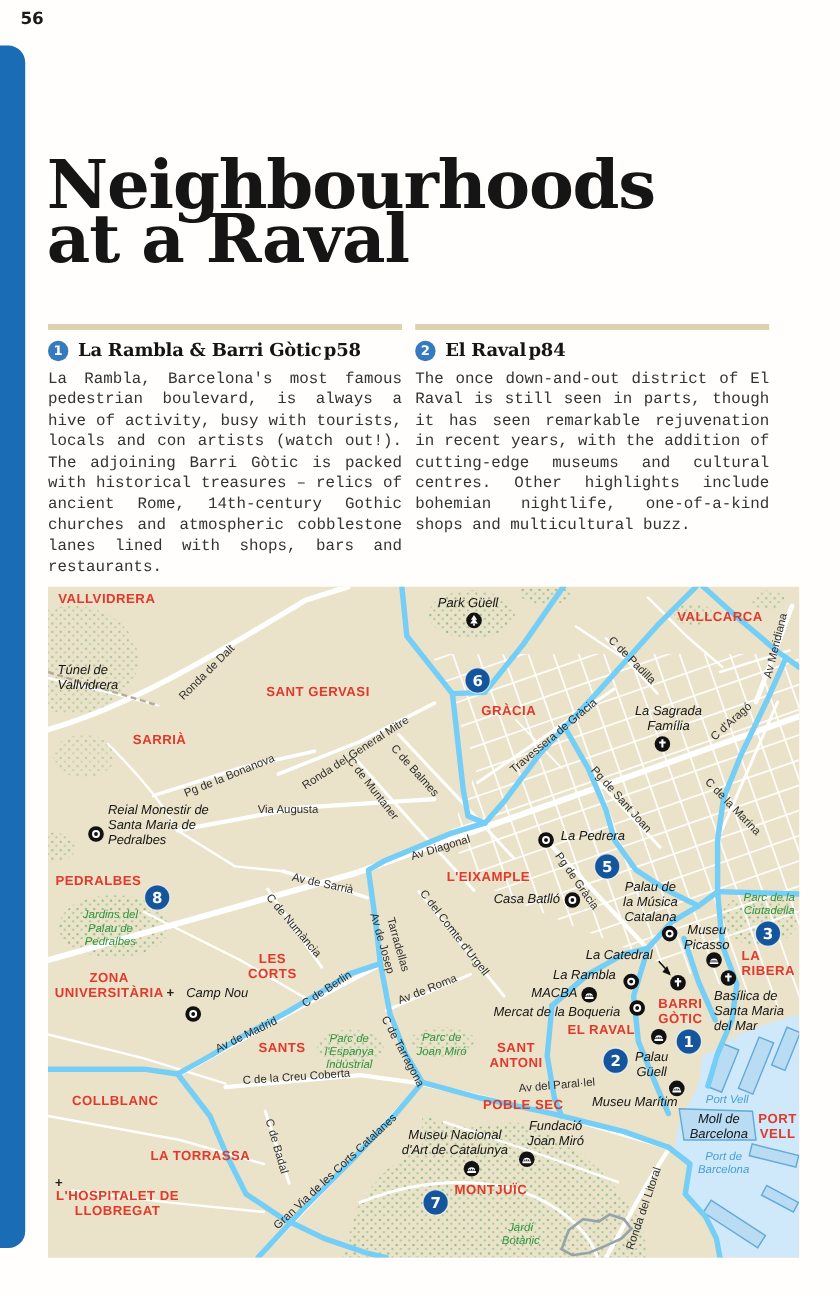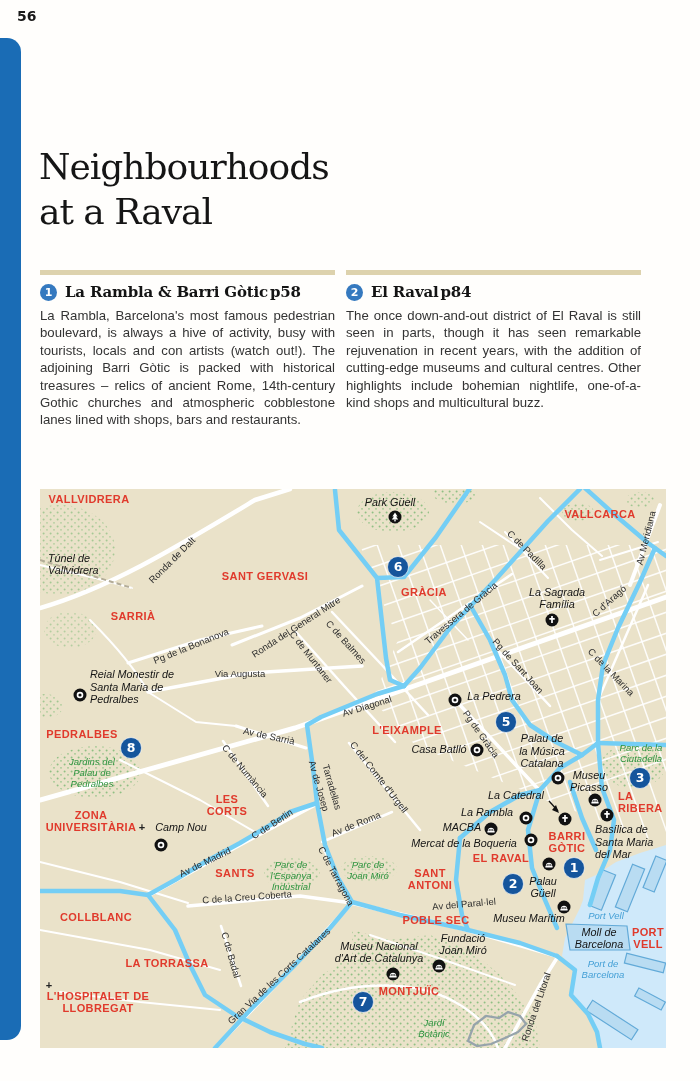--- a/index.html
+++ b/index.html
@@ -1,32 +1,32 @@
 <!DOCTYPE html>
 <html><head>
 <meta charset="utf-8">
 <style>
   html,body{margin:0;padding:0;background:#ffffff;}
   #page{position:relative;width:700px;height:1081px;background:#fffefc;overflow:hidden;
         font-family:"Liberation Sans",sans-serif;}
   #pagenum{position:absolute;left:17px;top:8px;font:bold 14px "DejaVu Sans",sans-serif;color:#1a1a1a;}
   #sidebar{position:absolute;left:0;top:38px;width:21px;height:1002px;background:#1a6cb5;
            border-radius:0 14px 14px 0;}
-  #title{position:absolute;left:39px;top:144px;font-family:"DejaVu Serif",serif;font-weight:normal;
-         font-size:36px;line-height:45px;color:#151515;letter-spacing:-1px;}
+  #title{position:absolute;left:39px;top:132px;font-family:"DejaVu Serif",serif;font-weight:bold;
+         font-size:56px;line-height:45px;color:#151515;letter-spacing:-1px;}
   #cols{position:absolute;left:40px;top:270px;width:601px;display:grid;
         grid-template-columns:295px 295px;column-gap:11px;}
   .rule{height:5px;background:#ddd2ad;margin-bottom:8px;}
   .sec-head{display:flex;align-items:center;margin-bottom:6px;}
   .numcirc{flex:0 0 auto;width:17px;height:17px;border-radius:50%;background:#3579bf;color:#fff;
            font:bold 11px/17px "DejaVu Sans",sans-serif;text-align:center;margin-right:8px;}
   .sec-title{font-family:"DejaVu Serif",serif;font-weight:bold;font-size:15px;color:#141414;
              letter-spacing:-0.2px;white-space:nowrap;}
   .pref{margin-left:2px;}
-  .sec-body{font-family:Liberation Sans, sans-serif;font-size:13.2px;line-height:17.4px;color:#333;
+  .sec-body{font-family:Liberation Mono, monospace;font-size:13.2px;line-height:17.4px;color:#333;
             text-align:justify;}
   #map{position:absolute;left:40px;top:489px;width:626px;height:559px;background:#eae2c9;}
   #mapsvg{position:absolute;left:0;top:0;}
   
   text{font-family:"Liberation Sans",sans-serif;}
   .d{fill:#e03a2c;font-weight:bold;font-size:11px;letter-spacing:.4px;}
   .s{fill:#2d2d2d;font-size:9.5px;}
   .p{fill:#141414;font-size:10.8px;font-style:italic;}
   .g{fill:#2f9440;font-size:9.5px;font-style:italic;}
   .w{fill:#45a0d6;font-size:9.5px;font-style:italic;}

